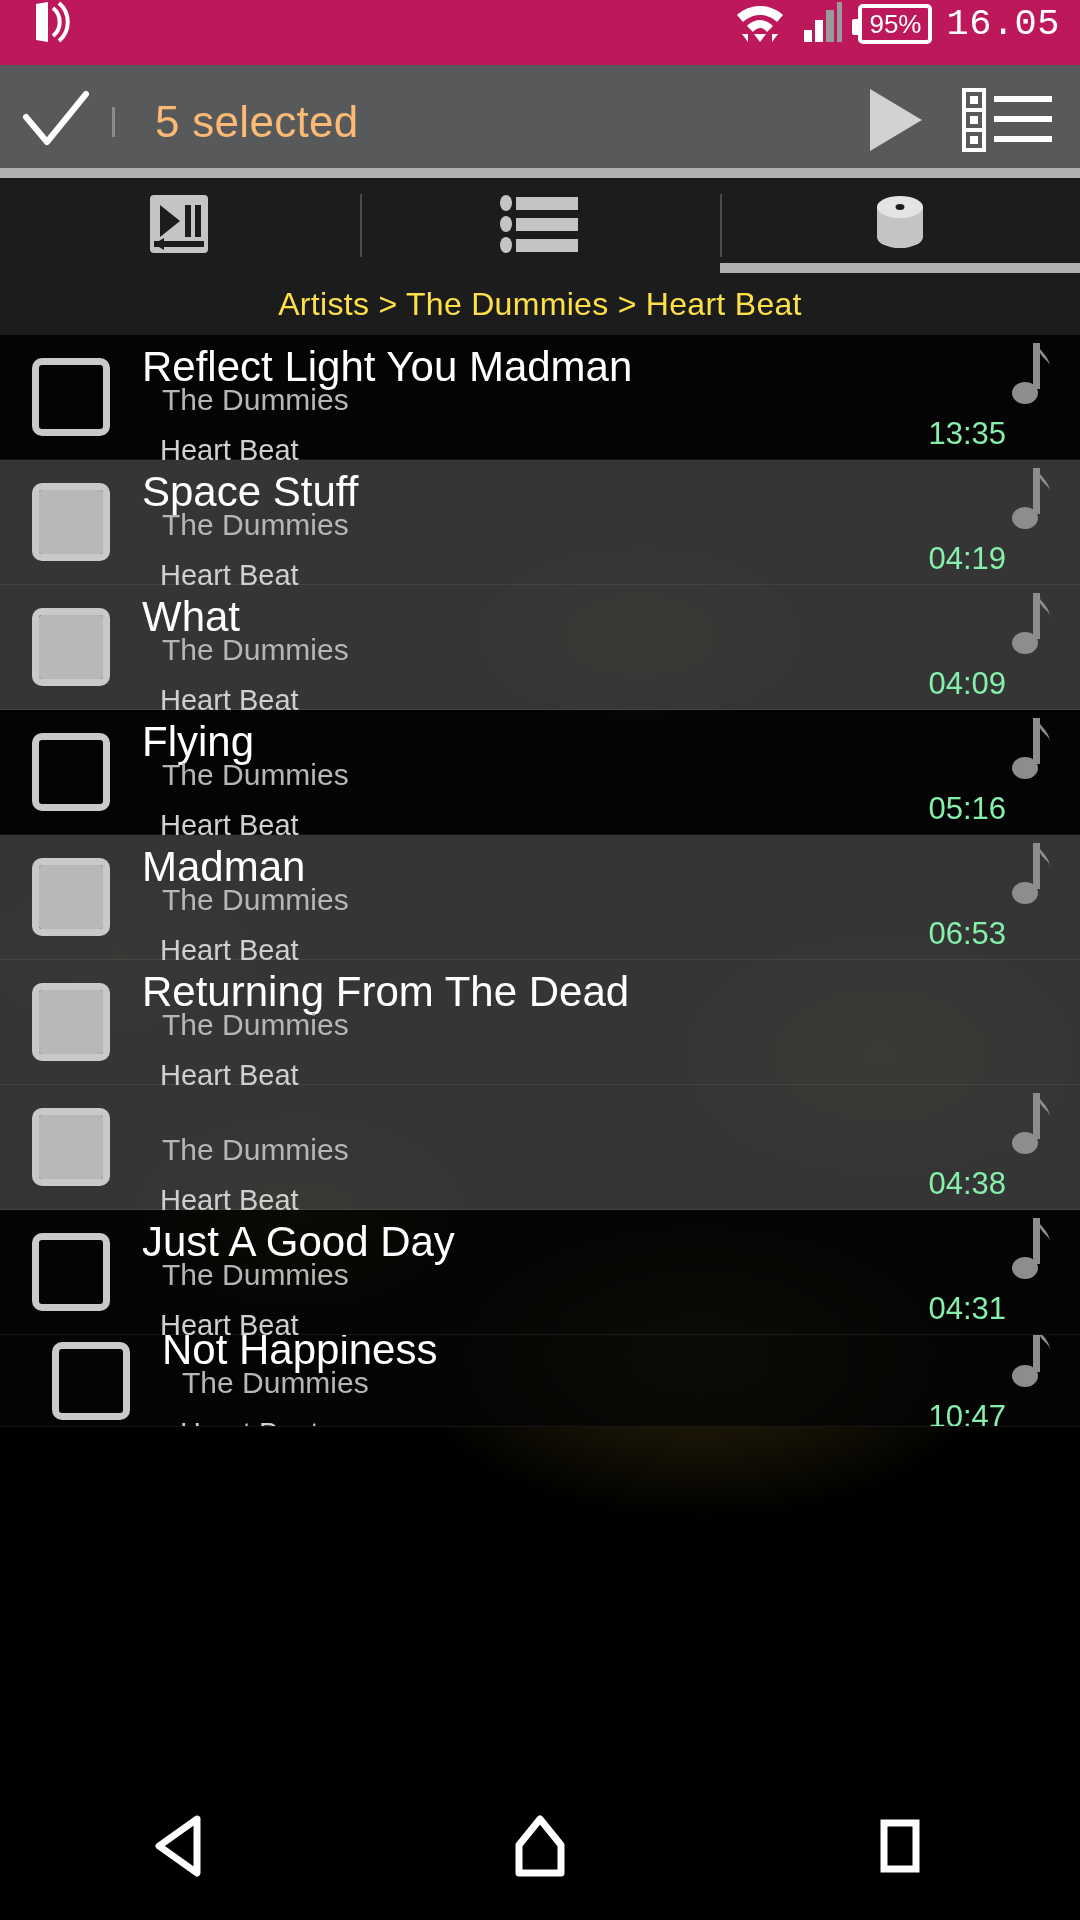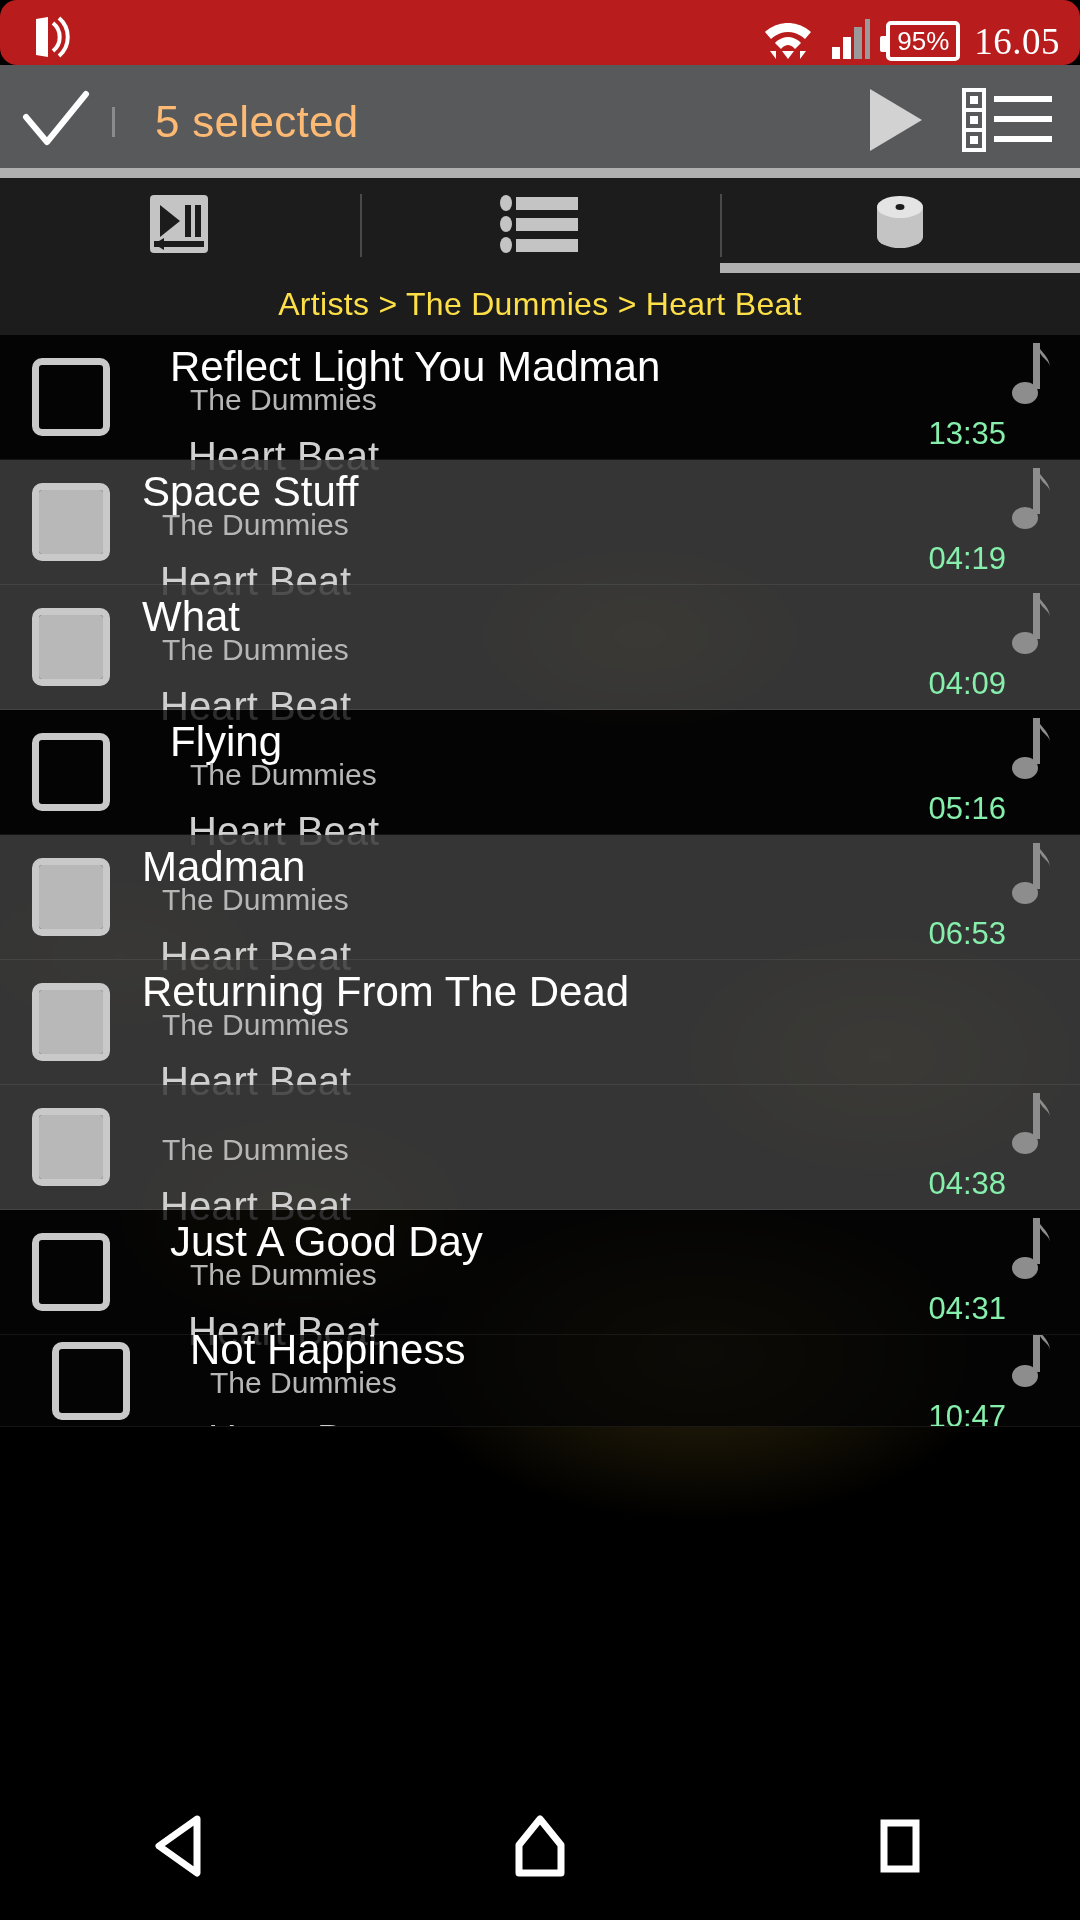--- a/index.html
+++ b/index.html
@@ -11,31 +11,31 @@
   }
   #screen {
     position:relative;
     width:1080px; height:1920px;
     background:#000;
     display:flex; flex-direction:column;
   }
 
   
   #statusbar {
-    height:65px; background:#b91c1c; flex:0 0 65px;
-    display:flex; align-items:flex-end; position:relative;border-radius:17px;
+    height:65px; background:#be185d; flex:0 0 65px;
+    display:flex; align-items:flex-start; position:relative;
   }
   .sb-left { margin-left:26px; display:flex; align-items:center; }
   .sb-right {
     margin-left:auto; margin-right:20px;
     display:flex; align-items:center; gap:14px;
   }
   .sb-clock {
     color:#fff; font-size:37px; letter-spacing:0.5px;
-    font-family:Liberation Serif, serif;
+    font-family:Liberation Mono, monospace;
   }
   .batt {
     position:relative; width:74px; height:40px;
     border:4px solid #fff; border-radius:5px;
     display:flex; align-items:center; justify-content:center;
   }
   .batt::after {
     content:""; position:absolute; left:-10px; top:11px;
     width:7px; height:16px; background:#fff; border-radius:2px 0 0 2px;
   }
@@ -110,21 +110,21 @@
       radial-gradient(ellipse 420px 230px at 700px 1020px, rgba(165,135,40,0.28), rgba(0,0,0,0) 72%),
       radial-gradient(ellipse 260px 140px at 120px 620px, rgba(140,110,25,0.22), rgba(0,0,0,0) 72%);
     z-index:0;
   }
   .row {
     position:relative; z-index:1;
     height:125px; display:flex; align-items:center;
     border-bottom:1px solid rgba(255,255,255,0.07);
   }
   .row.sel   { background:rgba(60,60,60,0.88); }
-  .row.unsel { background:rgba(5,5,5,0.80);gap:28px; }
+  .row.unsel { background:rgba(5,5,5,0.80); }
 
   .cb-wrap {
     width:142px; display:flex; align-items:center; justify-content:center;
     flex:0 0 142px;
   }
   .cb {
     width:78px; height:78px; border:7px solid #c9c9c9;
     border-radius:10px; display:flex; align-items:center; justify-content:center;
     background:transparent;
   }
@@ -135,21 +135,21 @@
   .t-title {
     position:absolute; left:0; top:8px;
     color:#fff; font-size:42px; white-space:nowrap;
   }
   .t-artist {
     position:absolute; left:20px; top:48px;
     color:#b6b6b6; font-size:30px;
   }
   .t-album {
     position:absolute; left:18px; top:99px;
-    color:#cfcfcf; font-size:40px;
+    color:#cfcfcf; font-size:29px;
   }
   .row-right {
     flex:0 0 300px; position:relative; height:125px;
   }
   .t-dur {
     position:absolute; right:74px; top:81px;
     color:#86efac; font-size:31px;
   }
   .note {
     position:absolute; right:25px; top:6px;

